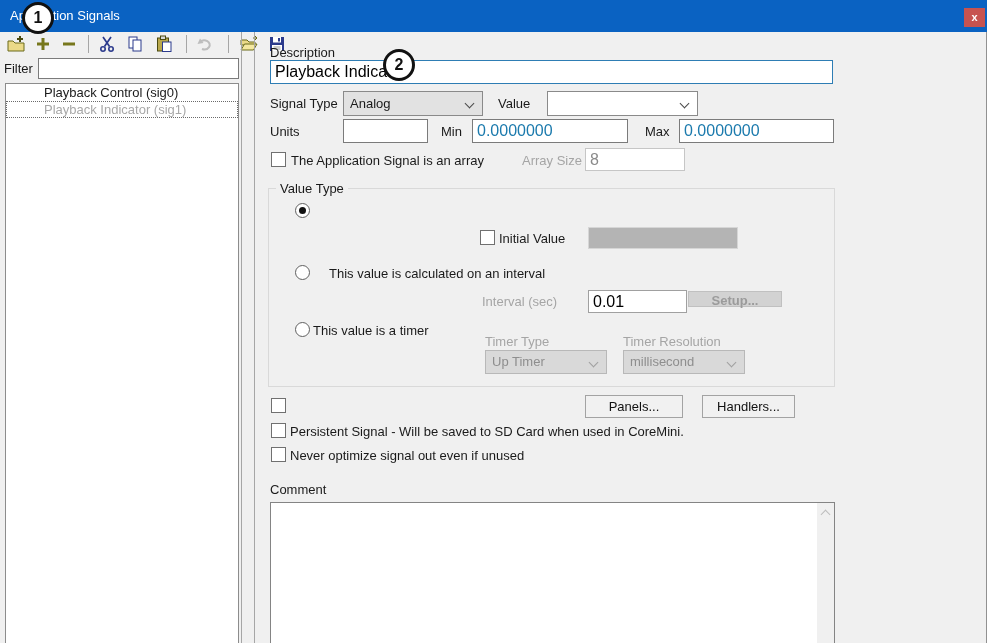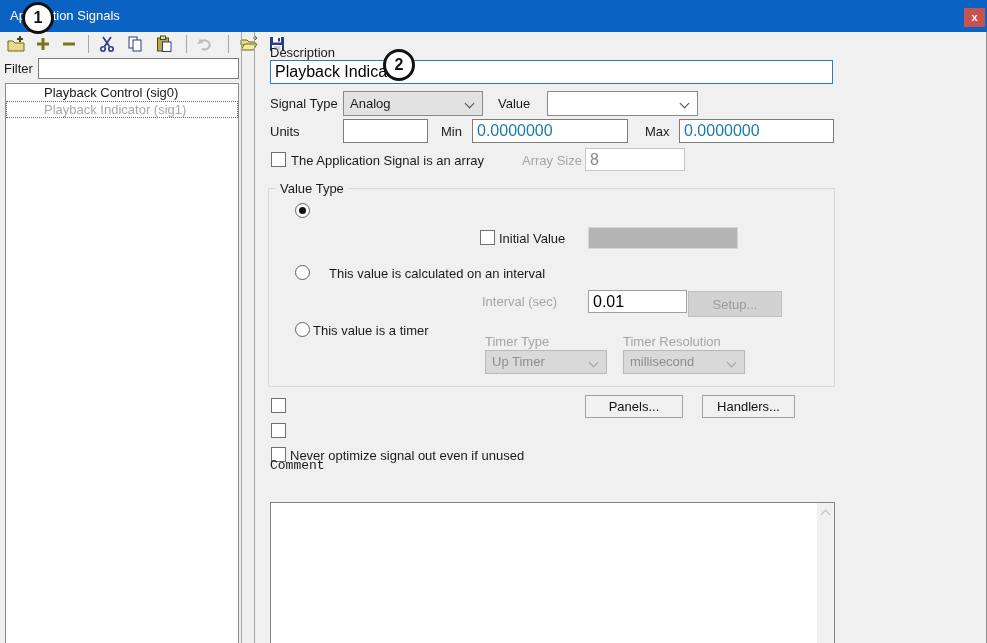--- a/index.html
+++ b/index.html
@@ -174,21 +174,21 @@
   <span class="cb" style="left:480px;top:230px;"></span>
   <span class="lbl" style="left:499px;top:231px;">Initial Value</span>
   <div style="position:absolute;left:588px;top:227px;width:148px;height:20px;background:#b4b4b4;border:1px solid #d6d6d6;"></div>
 
   <span class="radio" style="left:295px;top:265px;">
     </span>
   <span class="lbl" style="left:313px;top:266px;margin-left:16px;">This value is calculated on an interval</span>
 
   <span class="glbl" style="left:482px;top:294px;">Interval (sec)</span>
   <input class="tinput" style="left: 588px; top: 290px; width: 89px; height: 21px; border-color: rgb(160, 160, 160);" type="text" value="0.01">
-  <button class="btn disabled" style="left:688px;top:291px;width:94px;height:26px;">Setup...</button>
+  <button class="btn disabled" style="left:688px;top:291px;width:94px;height:16px;font-weight:bold;">Setup...</button>
 
   <span class="radio" style="left:295px;top:322px;">
     </span>
   <span class="lbl" style="left:313px;top:323px;">This value is a timer</span>
 
   <span class="glbl" style="left:485px;top:334px;">Timer Type</span>
   <div class="combo disabled" style="left:485px;top:350px;width:114px;height:22px;line-height:22px;">
     <span>Up Timer</span>
     <span class="chev"></span>
   </div>
@@ -196,25 +196,26 @@
   <div class="combo disabled" style="left:623px;top:350px;width:114px;height:22px;line-height:22px;">
     <span>millisecond</span>
     <span class="chev"></span>
   </div>
 
   <span class="cb" style="left:271px;top:398px;"></span>
   <button class="btn" style="left:585px;top:395px;width:98px;height:23px;">Panels...</button>
   <button class="btn" style="left:702px;top:395px;width:93px;height:23px;">Handlers...</button>
 
   <span class="cb" style="left:271px;top:423px;"></span>
+  <span class="lbl" style="left:290px;top:424px;">Persistent Signal - Will be saved to SD Card when used in CoreMini.</span>
 
   <span class="cb" style="left:271px;top:447px;"></span>
   <span class="lbl" style="left:290px;top:448px;">Never optimize signal out even if unused</span>
 
-  <span class="lbl" style="left:270px;top:458px;font-family:Liberation Mono, monospace;">Comment</span>
+  <span class="lbl" style="left:270px;top:482px;">Comment</span>
   <div class="comment-box">
     <span></span>
     <div class="comment-scroll">
       <span class="sb-chev sb-up"></span>
       <span class="sb-chev sb-down"></span>
     </div>
   </div>
 
   <div class="ann" style="left:22px;top:2px;">1</div>
   <div class="ann" style="left:383px;top:49px;">2</div>

